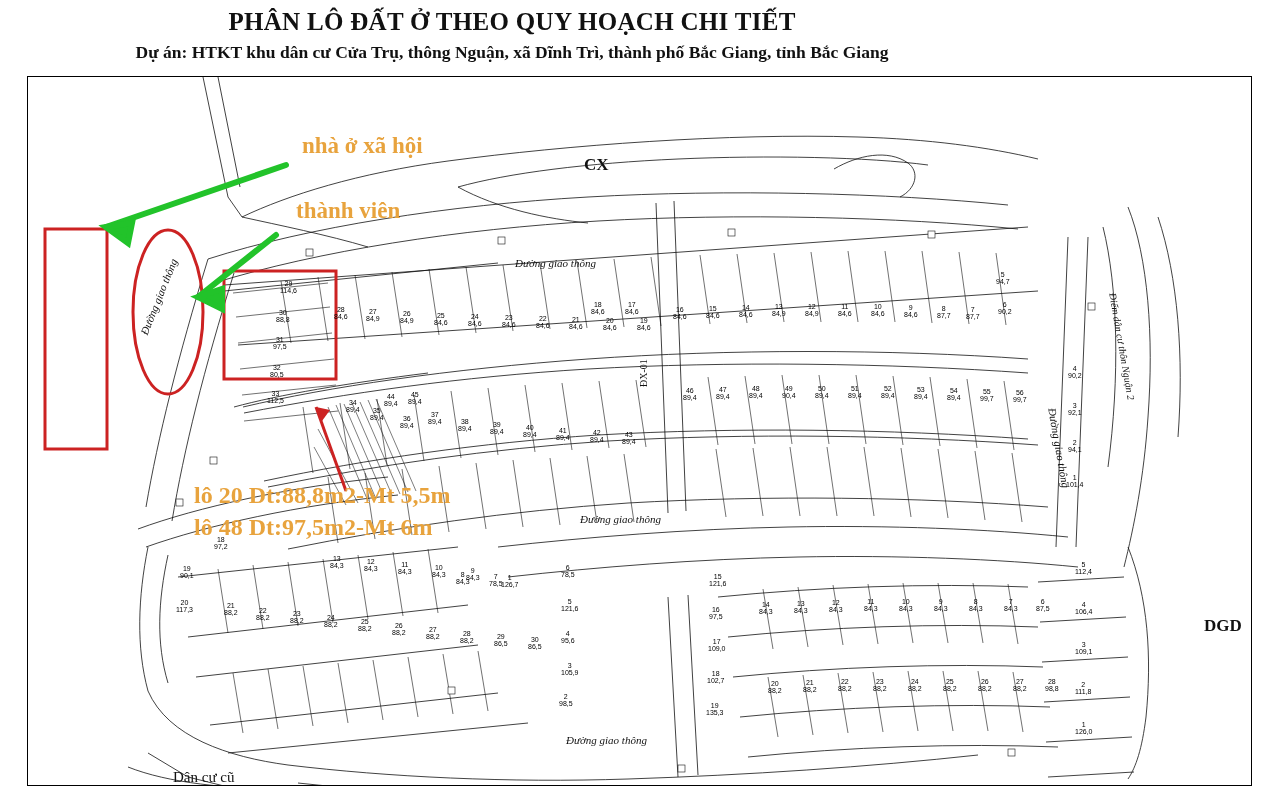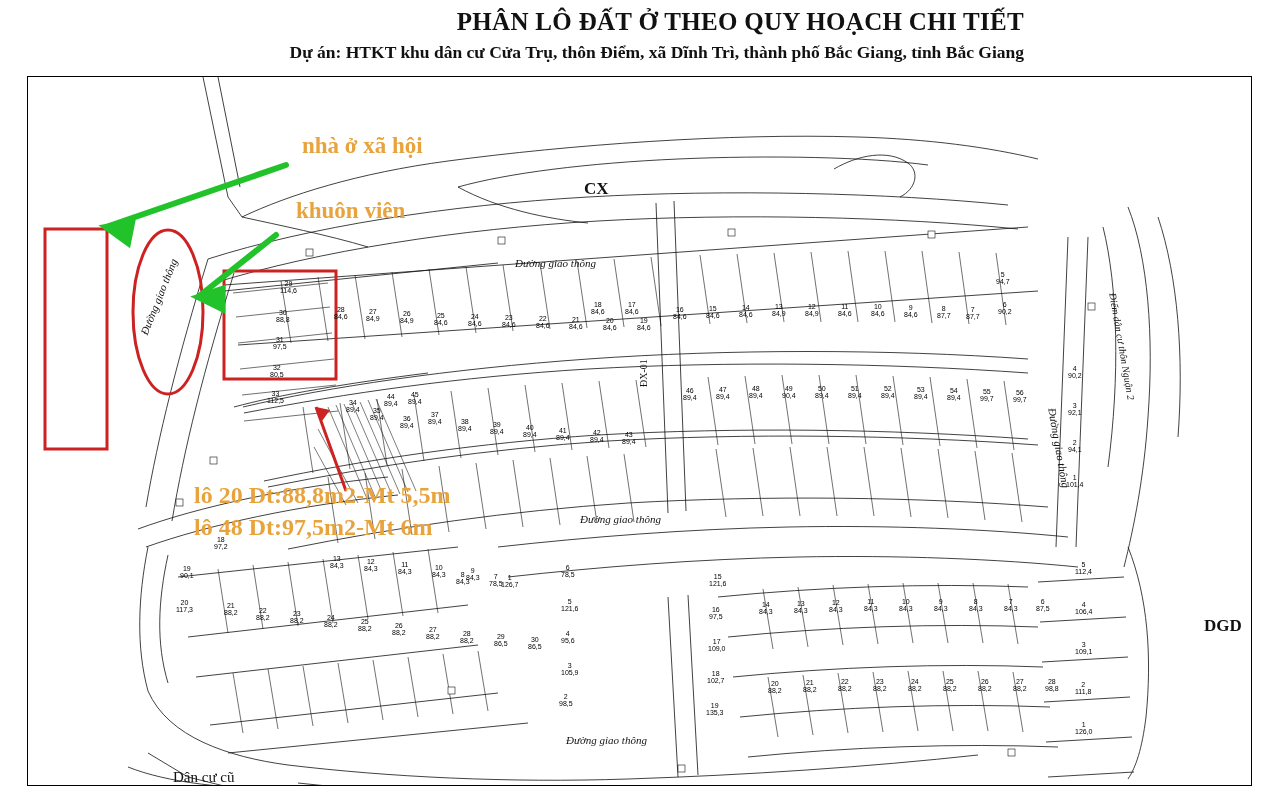--- a/index.html
+++ b/index.html
@@ -15,21 +15,21 @@
     width: 1280px;
     height: 791px;
     background: #ffffff;
     overflow: hidden;
   }
   .title-block {
     position: absolute;
     top: 8px;
     left: 0;
     width: 1024px;
-    text-align: right;
+    text-align: center;
   }
   .main-title {
     font-family: "Liberation Serif", serif;
     font-weight: bold;
     font-size: 25px;
     letter-spacing: 0.3px;
     color: #111111;
     line-height: 1.15;
   }
   .sub-title {
@@ -96,21 +96,21 @@
     white-space: nowrap;
   }
 </style>
 </head>
 <body>
 
 <div id="page">
 
   <div class="title-block">
     <div class="main-title">PHÂN LÔ ĐẤT Ở THEO QUY HOẠCH CHI TIẾT</div>
-    <div class="sub-title">Dự án: HTKT khu dân cư Cửa Trụ, thôn Điểm, xã Dĩnh Trì, thành phố Bắc Giang, tỉnh Bắc Giang</div>
+    <div class="sub-title">Dự án: HTKT khu dân cư Cửa Trụ, thông Nguận, xã Dĩnh Trì, thành phố Bắc Giang, tỉnh Bắc Giang</div>
   </div>
 
   <div class="drawing-frame">
 
     <svg class="svg-layer" width="1225" height="710" viewBox="0 0 1225 710">
       <g stroke="#111" fill="none" stroke-width="0.8">
 
         <path d="M175,0 L200,120 L214,140 C260,118 330,96 420,84 C540,68 700,56 830,60 C900,62 960,70 1010,82"></path>
         <path d="M190,0 L212,110"></path>
         <path d="M806,92 C830,78 860,72 880,86 C892,95 888,112 872,120"></path>
@@ -330,25 +330,25 @@
       <path d="M288,330 l14,3 l-8,11 z" fill="#cc2222"></path>
       <g stroke="#22c32a" stroke-width="6" fill="#22c32a">
         <path d="M258,88 L78,150" stroke-linecap="round" fill="none"></path>
         <path d="M78,150 l26,-4 l-4,20 z"></path>
         <path d="M248,158 L170,220" stroke-linecap="round" fill="none"></path>
         <path d="M170,220 l24,-8 l0,20 z"></path>
       </g>
     </svg>
 
     <div class="annot" style="left:274px; top:56px; font-size:23px;">nhà ở xã hội</div>
-    <div class="annot" style="left:268px; top:121px; font-size:23px;">khuôn viên</div>
+    <div class="annot" style="left:268px; top:121px; font-size:23px;">thành viên</div>
     <div class="annot" style="left:166px; top:405px; font-size:24px;">lô 20 Dt:88,8m2-Mt 5,5m</div>
     <div class="annot" style="left:166px; top:437px; font-size:24px;">lô 48 Dt:97,5m2-Mt 6m</div>
 
-    <div class="bigtext" style="left:556px; top:102px;text-align:right;">CX</div>
+    <div class="bigtext" style="left:556px; top:78px;text-align:right;">CX</div>
     <div class="bigtext" style="left:1176px; top:539px;">DGD</div>
     <div class="lbl" style="left:145px; top:692px; font-size:15px;">Dân cư cũ</div>
 
     <div class="roadlabel" style="left:487px; top:180px;">Đường giao thông</div>
     <div class="roadlabel" style="left:552px; top:436px;">Đường giao thông</div>
     <div class="roadlabel" style="left:538px; top:657px;">Đường giao thông</div>
     <div class="roadlabel" style="left:110px; top:255px; transform:rotate(-68deg); transform-origin:left top;">Đường giao thông</div>
     <div class="roadlabel" style="left:1030px; top:330px; transform:rotate(80deg); transform-origin:left top;">Đường giao thông</div>
     <div class="roadlabel" style="left:610px; top:310px; transform:rotate(-90deg); transform-origin:left top; font-style:normal; font-size:10px;">ĐX-01</div>
     <div class="roadlabel" style="left:1090px; top:215px; transform:rotate(80deg); transform-origin:left top; font-size:10px;">Điểm dân cư thôn Nguận 2</div>

